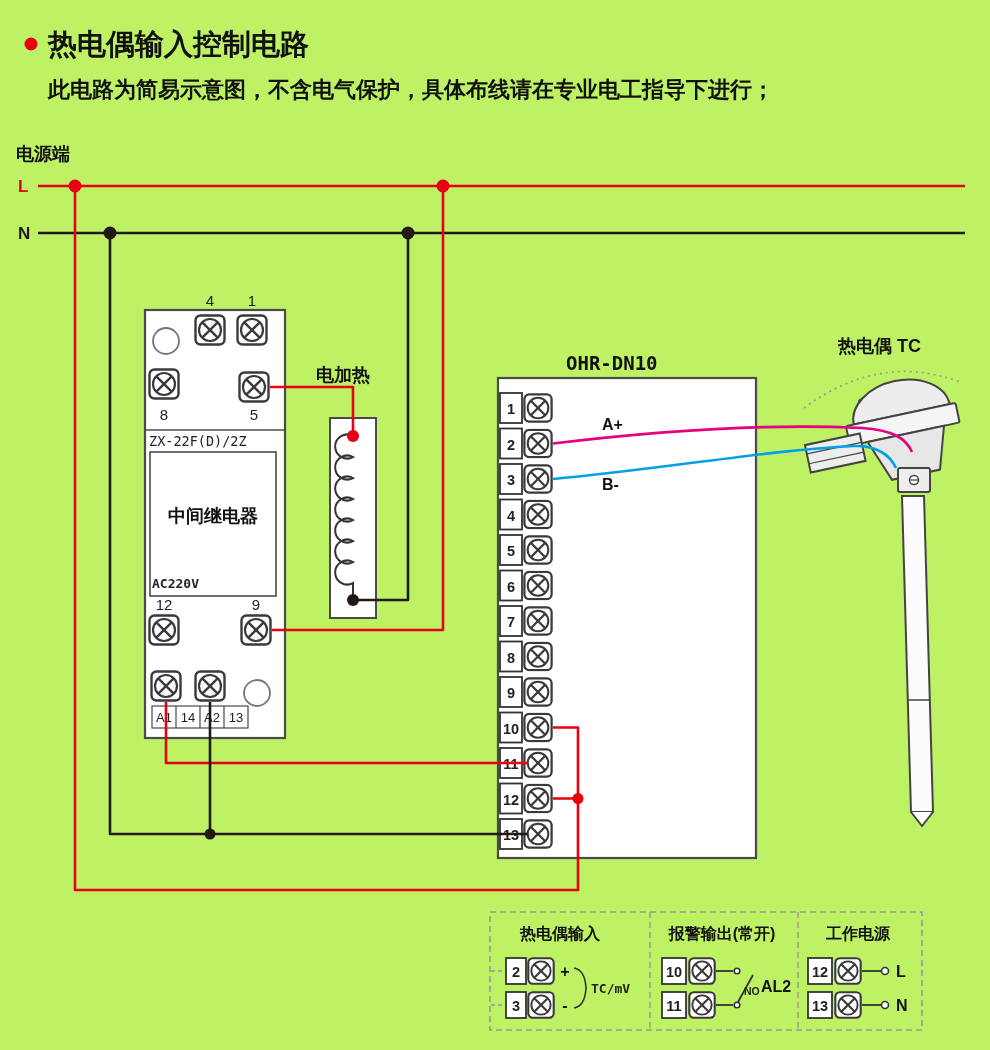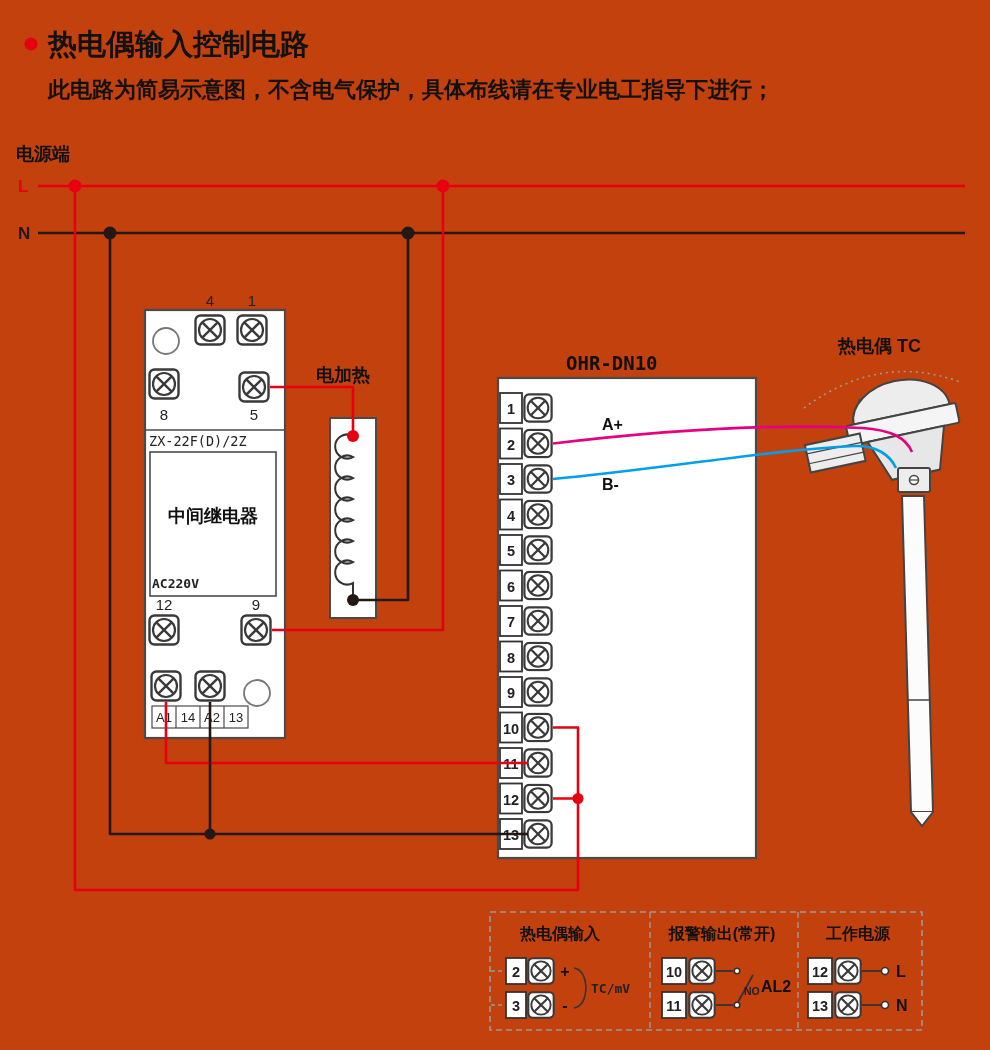--- a/index.html
+++ b/index.html
@@ -1,16 +1,16 @@
 <!DOCTYPE html>
 <html><head>
 <meta charset="utf-8">
 <style>
   html,body{margin:0;padding:0;background:#fff;}
-  .page{width:990px;height:1050px;position:relative;background:#c2410c;overflow:hidden;}
+  .page{width:990px;height:1050px;position:relative;background:#bef264;overflow:hidden;}
   svg{display:block;}
   svg text{font-family:"Liberation Sans","DejaVu Sans",sans-serif;}
   .t-title{font-size:29px;font-weight:bold;fill:#111;}
   .t-sub{font-size:22px;font-weight:bold;fill:#111;}
   .t-lab{font-size:18px;font-weight:bold;fill:#111;}
   .t-leg{font-size:16px;font-weight:bold;fill:#111;}
   .t-ln{font-size:17px;font-weight:bold;}
   .t-rnum{font-size:15px;fill:#222;}
   .t-cnum{font-size:14.5px;font-weight:bold;fill:#222;}
   .t-small{font-size:13px;fill:#222;}

